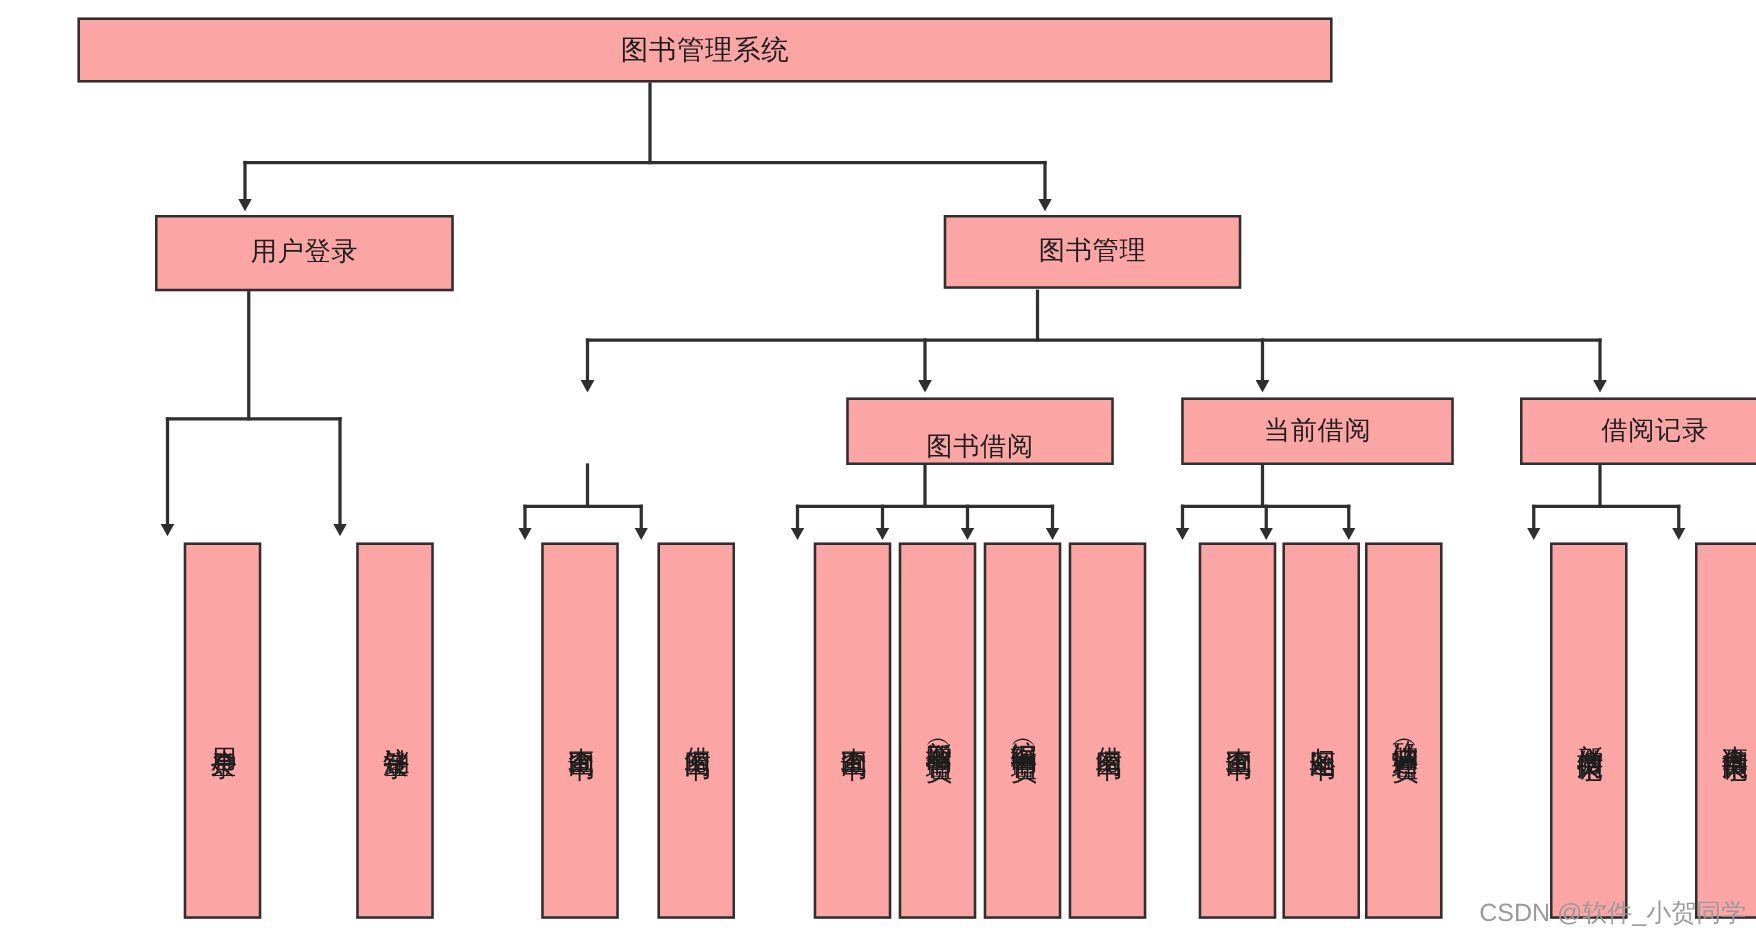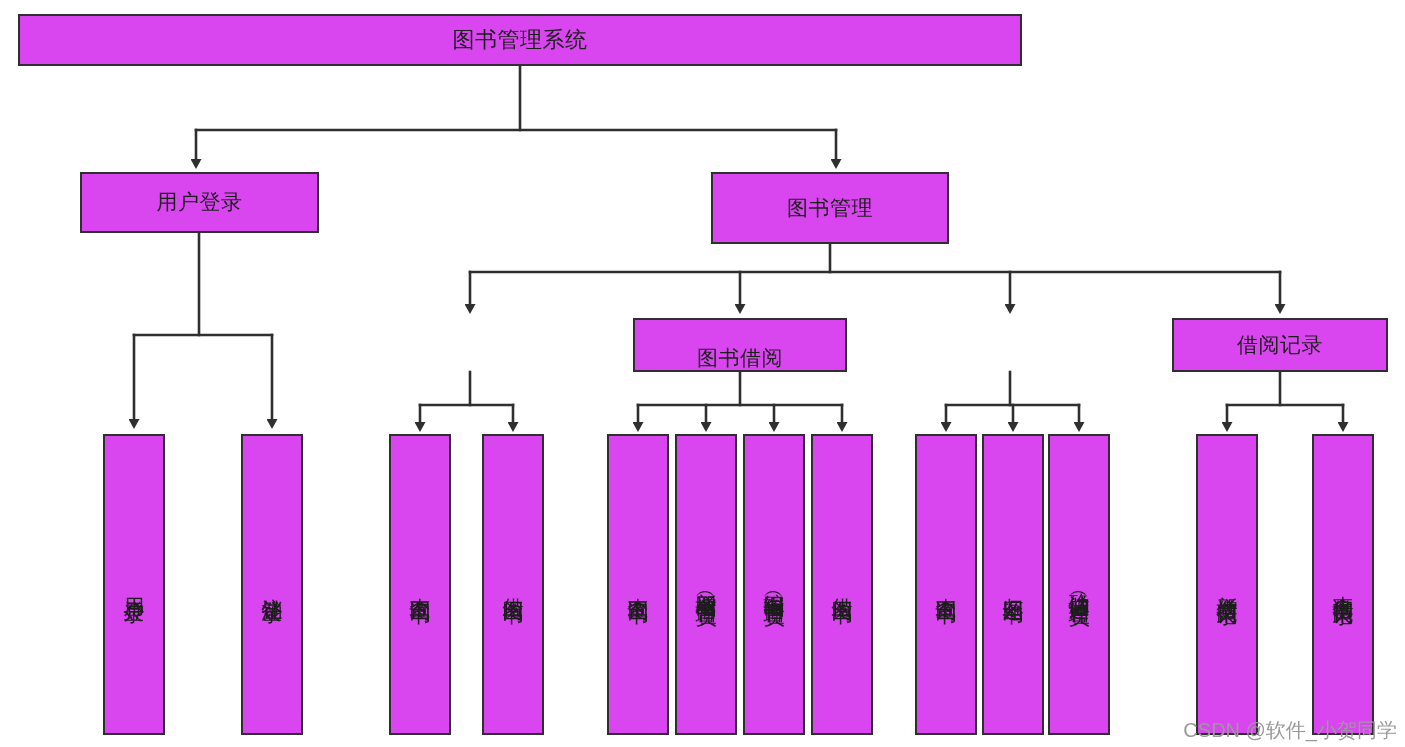--- a/index.html
+++ b/index.html
@@ -13,28 +13,29 @@
   }
   #diagram{
     position:absolute;left:0;top:0;width:1405px;height:747px;
   }
   
   #edges{position:absolute;left:0;top:0;width:1405px;height:747px;}
 
   .node{
     position:absolute;
     box-sizing:border-box;
-    background:#d946ef;
+    background:#fca5a5;
     border:2.5px solid #2f2f2f;
     display:flex;
     align-items:center;
     justify-content:center;
     color:#1d1d1d;
     line-height:1.15;
     z-index:2;
+    margin-left:44px;
   }
   .node .label{
     display:block;
     text-align:center;
     white-space:nowrap;
   }
   
   .node.horiz .label{
     font-size:21px;
     letter-spacing:0.5px;
@@ -123,29 +124,32 @@
   </svg>
 
   <div class="node horiz root" style="left:18px;top:14px;width:1004px;height:52px;">
     <span class="label">图书管理系统</span>
   </div>
 
   <div class="node horiz" style="left:80px;top:172px;width:239px;height:61px;">
     <span class="label">用户登录</span>
   </div>
 
-  <div class="node horiz" style="left:711px;top:172px;width:238px;height:72px;">
+  <div class="node horiz" style="left:711px;top:172px;width:238px;height:59px;">
     <span class="label">图书管理</span>
   </div>
 
 
   <div class="node horiz" style="left:633px;top:318px;width:214px;height:54px;align-items:flex-end;">
     <span class="label">图书借阅</span>
   </div>
 
+  <div class="node horiz" style="left:901px;top:318px;width:218px;height:54px;">
+    <span class="label">当前借阅</span>
+  </div>
 
   <div class="node horiz" style="left:1172px;top:318px;width:216px;height:54px;">
     <span class="label">借阅记录</span>
   </div>
 
   <div class="node vert" style="left:103px;top:434px;width:62px;height:301px;">
     <span class="label">用户登录</span>
   </div>
 
   <div class="node vert" style="left:241px;top:434px;width:62px;height:301px;">

